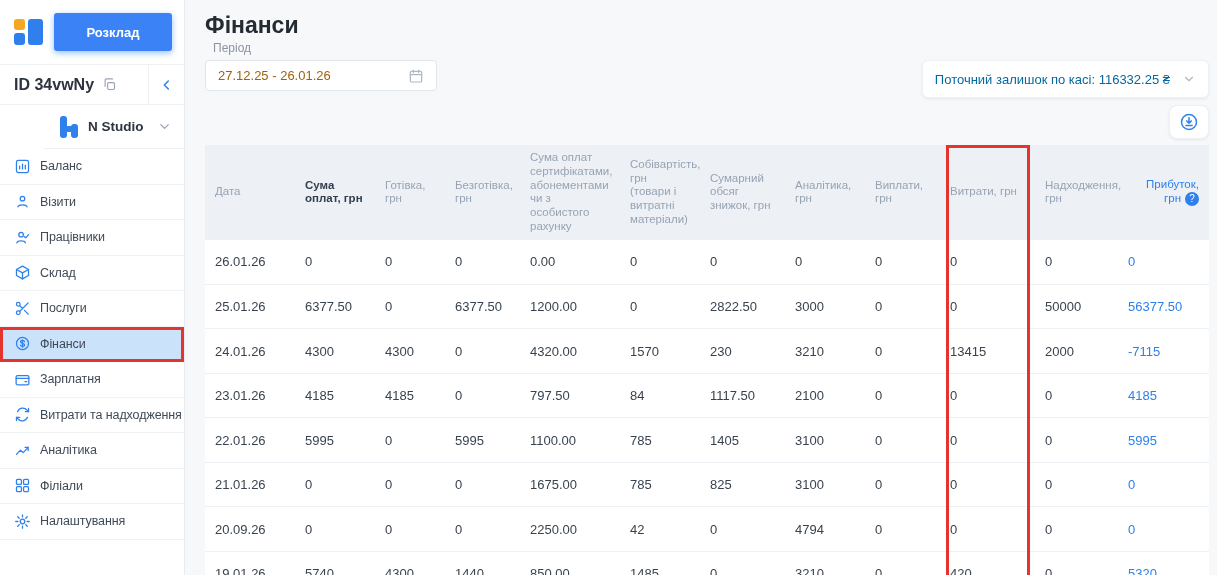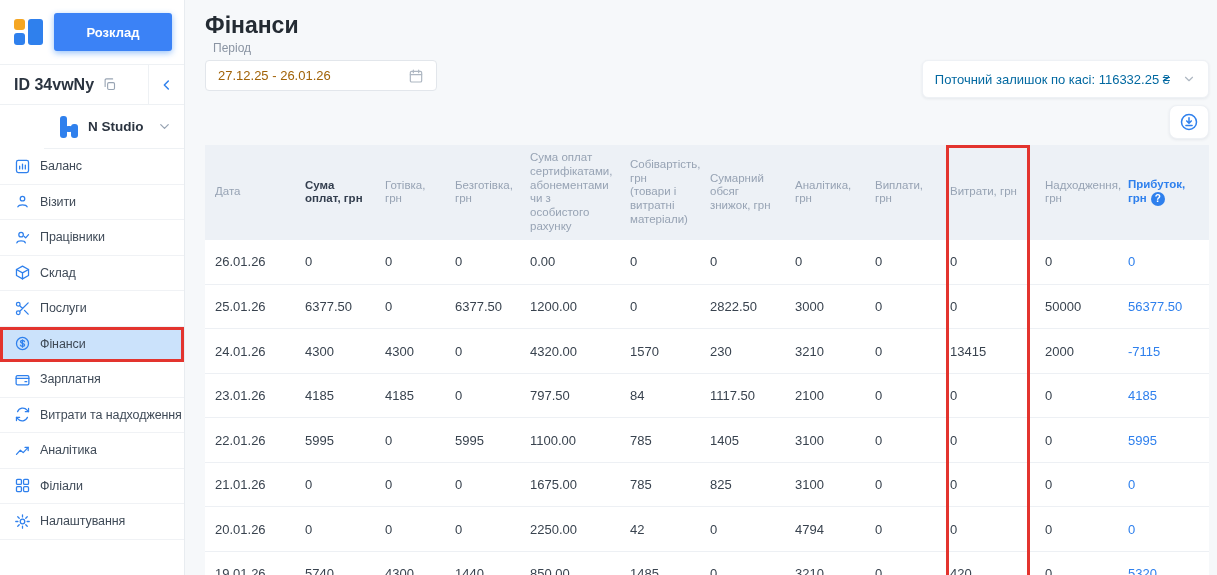--- a/index.html
+++ b/index.html
@@ -41,21 +41,21 @@
   .toolbar { display:flex; justify-content:space-between; align-items:flex-start; }
   .date-input { width:232px; height:31px; background:#fff; border:1px solid #e2e6eb; border-radius:4px; display:flex; align-items:center; justify-content:space-between; padding:0 12px; font-size:13px; color:#a16207; cursor:pointer; }
   .balance-box { height:38px; background:#fff; border:1px solid #eef1f5; border-radius:6px; display:flex; align-items:center; gap:12px; padding:0 12px; font-size:13px; color:#0369a1; box-shadow:0 1px 3px rgba(35,55,80,.08); cursor:pointer; }
   .export-row { display:flex; justify-content:flex-end; margin:7px 0 6px; }
   .export-btn { width:40px; height:34px; background:#fff; border:1px solid #eef1f5; border-radius:8px; display:flex; align-items:center; justify-content:center; box-shadow:0 1px 3px rgba(35,55,80,.08); cursor:pointer; }
   
   .table-wrap { position:relative; background:#fff; width:1004px; }
   table { border-collapse:collapse; table-layout:fixed; width:1004px; }
   thead th { background:#EDF1F6; font-size:11.5px; font-weight:normal; color:#97A3B4; text-align:left; padding:6px 10px; vertical-align:middle; height:85px; line-height:1.2; }
   thead th.h-dark { color:#333E4E; font-weight:bold; }
-  thead th.h-blue { color:#2F80ED; font-weight:bold; }
+  thead th.h-blue { color:#2F80ED; font-weight:normal;text-align:right; }
   .help-badge { display:inline-flex; align-items:center; justify-content:center; width:14px; height:14px; border-radius:50%; background:#2F80ED; color:#fff; font-size:10px; margin-left:4px; vertical-align:middle; cursor:pointer; }
   tbody td { font-size:13px; color:#39434f; padding:0 10px; height:44.5px; border-bottom:1px solid #edf0f4; background:#fff; white-space:nowrap; }
   tbody td.profit { color:#2F80ED; }
   .col-annotation { position:absolute; left:741px; top:0; width:84px; height:100%; border:3px solid #E3342E; pointer-events:none; }
 </style>
 </head>
 <body>
 
 <aside class="sidebar">
   <div class="sb-top">
@@ -345,21 +345,21 @@
             <td>1675.00</td>
             <td>785</td>
             <td>825</td>
             <td>3100</td>
             <td>0</td>
             <td>0</td>
             <td>0</td>
             <td class="profit">0</td>
           </tr>
           <tr>
-            <td>20.01.26</td>
+            <td>20.09.26</td>
             <td>0</td>
             <td>0</td>
             <td>0</td>
             <td>2250.00</td>
             <td>42</td>
             <td>0</td>
             <td>4794</td>
             <td>0</td>
             <td>0</td>
             <td>0</td>

